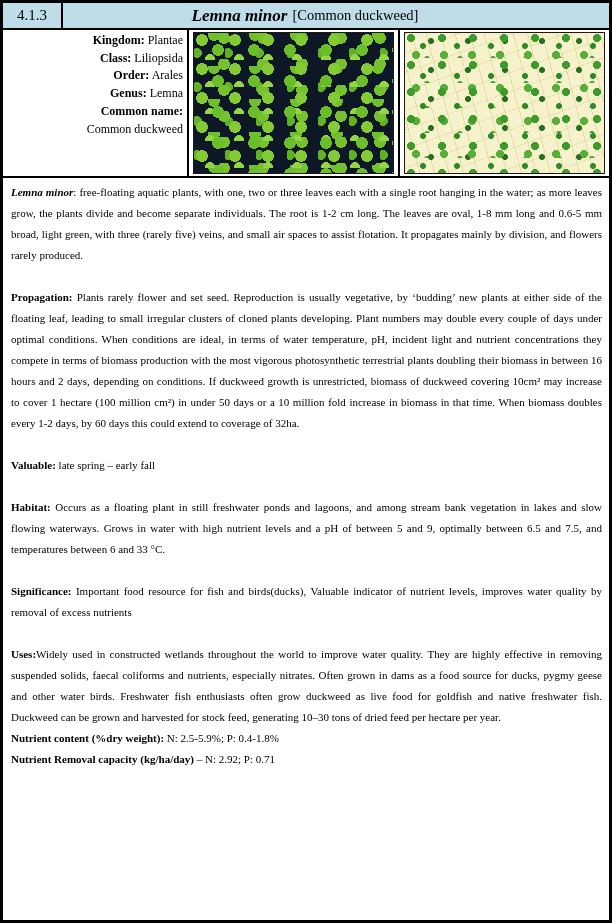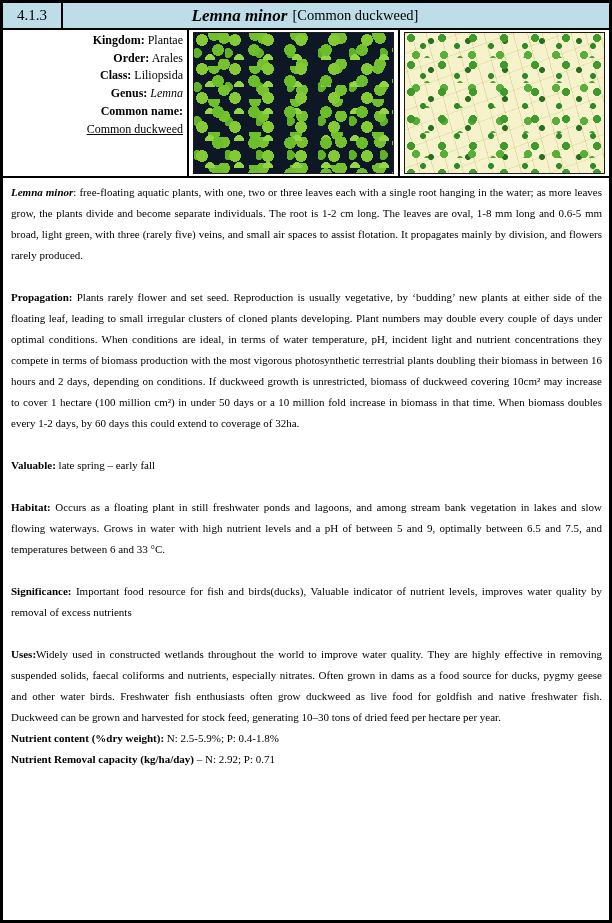--- a/index.html
+++ b/index.html
@@ -48,22 +48,22 @@
     border-right:2px solid #000;
     box-sizing:border-box;
     padding:2px 4px 0 5px;
     font-size:12px;
     line-height:17.7px;
     white-space:nowrap;
     overflow:hidden;
     text-align:right;
   }
   .tax-label { font-weight:bold; }
-  .genus-val { font-style:italic; }
-  .tax-indent { padding-left:19px;text-decoration:underline; }
+  .genus-val { }
+  .tax-indent { padding-left:19px; }
 
   .photo-cell {
     flex:1;
     box-sizing:border-box;
     padding:2px 4px;
     display:flex;
   }
   .photo-cell.mid { border-right:2px solid #000; }
   .photo { flex:1; border:1px solid #1a1a1a; }
 
@@ -120,26 +120,26 @@
     </div>
   </div>
 
   <div class="info-row">
     <div class="taxonomy">
       <div>
         <span class="tax-label">Kingdom:</span>
         <span>Plantae</span>
       </div>
       <div>
+        <span class="tax-label">Class:</span>
+        <span>Liliopsida</span>
+      </div>
+      <div>
         <span class="tax-label">Order:</span>
         <span>Arales</span>
-      </div>
-      <div>
-        <span class="tax-label">Class:</span>
-        <span>Liliopsida</span>
       </div>
       <div>
         <span class="tax-label">Genus:</span>
         <span class="genus-val">Lemna</span>
       </div>
       <div>
         <span class="tax-label">Common name:</span>
       </div>
       <div class="tax-indent">Common duckweed</div>
     </div>

